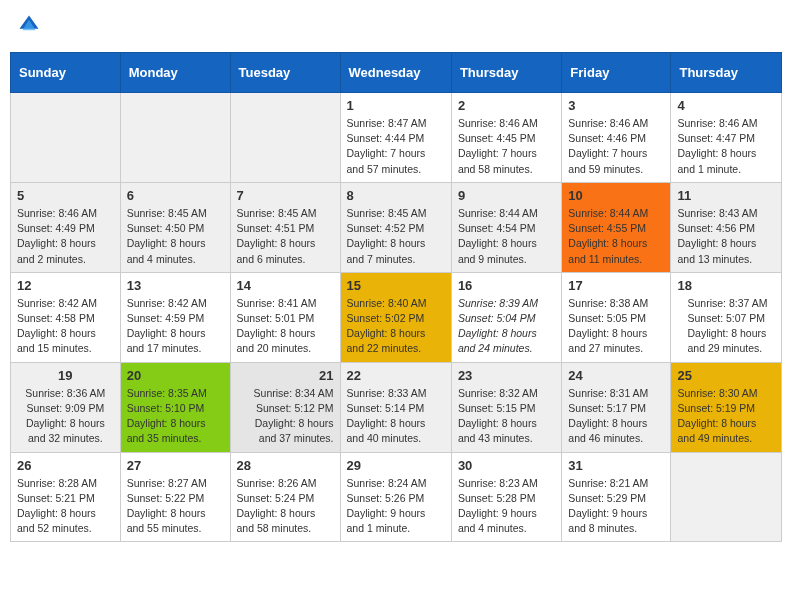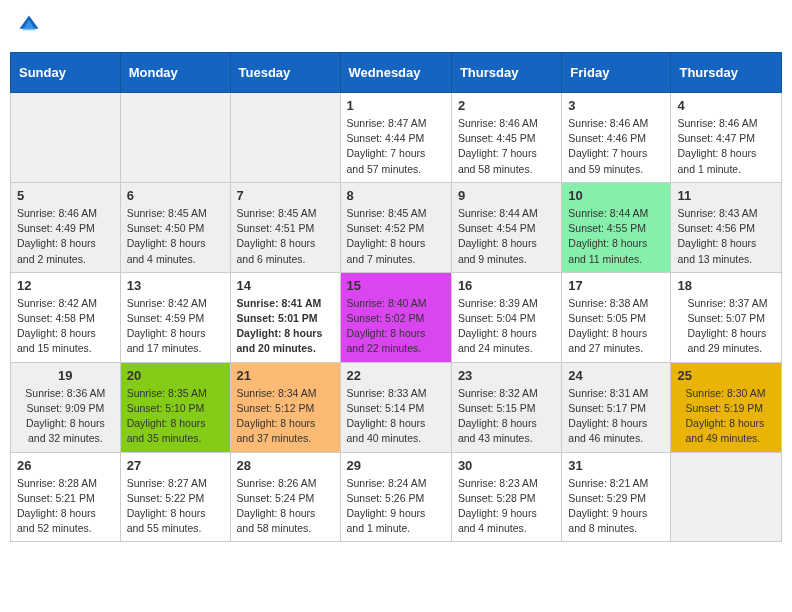--- a/index.html
+++ b/index.html
@@ -188,21 +188,21 @@
 Daylight: 8 hours
 and 7 minutes.</div>
         </td>
         <td style="background: rgb(239, 239, 239);">
           <span class="day-num">9</span>
           <div class="day-info" style="white-space: pre-line;">Sunrise: 8:44 AM
 Sunset: 4:54 PM
 Daylight: 8 hours
 and 9 minutes.</div>
         </td>
-        <td style="background: #86efac; margin-left: 20px;">
+        <td style="background: #f97316; margin-left: 20px;">
           <span class="day-num">10</span>
           <div class="day-info" style="white-space: pre-line;">Sunrise: 8:44 AM
 Sunset: 4:55 PM
 Daylight: 8 hours
 and 11 minutes.</div>
         </td>
         <td style="background: rgb(239, 239, 239);">
           <span class="day-num">11</span>
           <div class="day-info" style="white-space: pre-line;">Sunrise: 8:43 AM
 Sunset: 4:56 PM
@@ -220,35 +220,35 @@
         </td>
         <td style="background: rgb(255, 255, 255);">
           <span class="day-num">13</span>
           <div class="day-info" style="white-space: pre-line;">Sunrise: 8:42 AM
 Sunset: 4:59 PM
 Daylight: 8 hours
 and 17 minutes.</div>
         </td>
         <td style="background: rgb(255, 255, 255);">
           <span class="day-num">14</span>
-          <div class="day-info" style="white-space: pre-line; font-weight: bold;">Sunrise: 8:41 AM
+          <div class="day-info" style="white-space: pre-line;">Sunrise: 8:41 AM
 Sunset: 5:01 PM
 Daylight: 8 hours
 and 20 minutes.</div>
         </td>
-        <td style="background: #d946ef;">
+        <td style="background: #eab308;">
           <span class="day-num">15</span>
           <div class="day-info" style="white-space: pre-line;">Sunrise: 8:40 AM
 Sunset: 5:02 PM
 Daylight: 8 hours
 and 22 minutes.</div>
         </td>
         <td style="background: rgb(255, 255, 255); margin-top: 36px;">
           <span class="day-num">16</span>
-          <div class="day-info" style="white-space: pre-line;">Sunrise: 8:39 AM
+          <div class="day-info" style="white-space: pre-line; font-style: italic;">Sunrise: 8:39 AM
 Sunset: 5:04 PM
 Daylight: 8 hours
 and 24 minutes.</div>
         </td>
         <td style="background: rgb(255, 255, 255);">
           <span class="day-num">17</span>
           <div class="day-info" style="white-space: pre-line;">Sunrise: 8:38 AM
 Sunset: 5:05 PM
 Daylight: 8 hours
 and 27 minutes.</div>
@@ -269,21 +269,21 @@
 Daylight: 8 hours
 and 32 minutes.</div>
         </td>
         <td style="background: #84cc16;">
           <span class="day-num">20</span>
           <div class="day-info" style="white-space: pre-line;">Sunrise: 8:35 AM
 Sunset: 5:10 PM
 Daylight: 8 hours
 and 35 minutes.</div>
         </td>
-        <td style="background: #fdba74;">
+        <td style="background: #e5e5e5; text-align: right;">
           <span class="day-num">21</span>
           <div class="day-info" style="white-space: pre-line;">Sunrise: 8:34 AM
 Sunset: 5:12 PM
 Daylight: 8 hours
 and 37 minutes.</div>
         </td>
         <td style="background: rgb(239, 239, 239);">
           <span class="day-num">22</span>
           <div class="day-info" style="white-space: pre-line;">Sunrise: 8:33 AM
 Sunset: 5:14 PM
@@ -299,21 +299,21 @@
         </td>
         <td style="background: rgb(239, 239, 239);">
           <span class="day-num">24</span>
           <div class="day-info" style="white-space: pre-line;">Sunrise: 8:31 AM
 Sunset: 5:17 PM
 Daylight: 8 hours
 and 46 minutes.</div>
         </td>
         <td style="background: #eab308;">
           <span class="day-num">25</span>
-          <div class="day-info" style="white-space: pre-line; margin-left: 8px;">Sunrise: 8:30 AM
+          <div class="day-info" style="white-space: pre-line;">Sunrise: 8:30 AM
 Sunset: 5:19 PM
 Daylight: 8 hours
 and 49 minutes.</div>
         </td>
       </tr>
       <tr>
         <td style="background: rgb(255, 255, 255);">
           <span class="day-num">26</span>
           <div class="day-info" style="white-space: pre-line;">Sunrise: 8:28 AM
 Sunset: 5:21 PM

